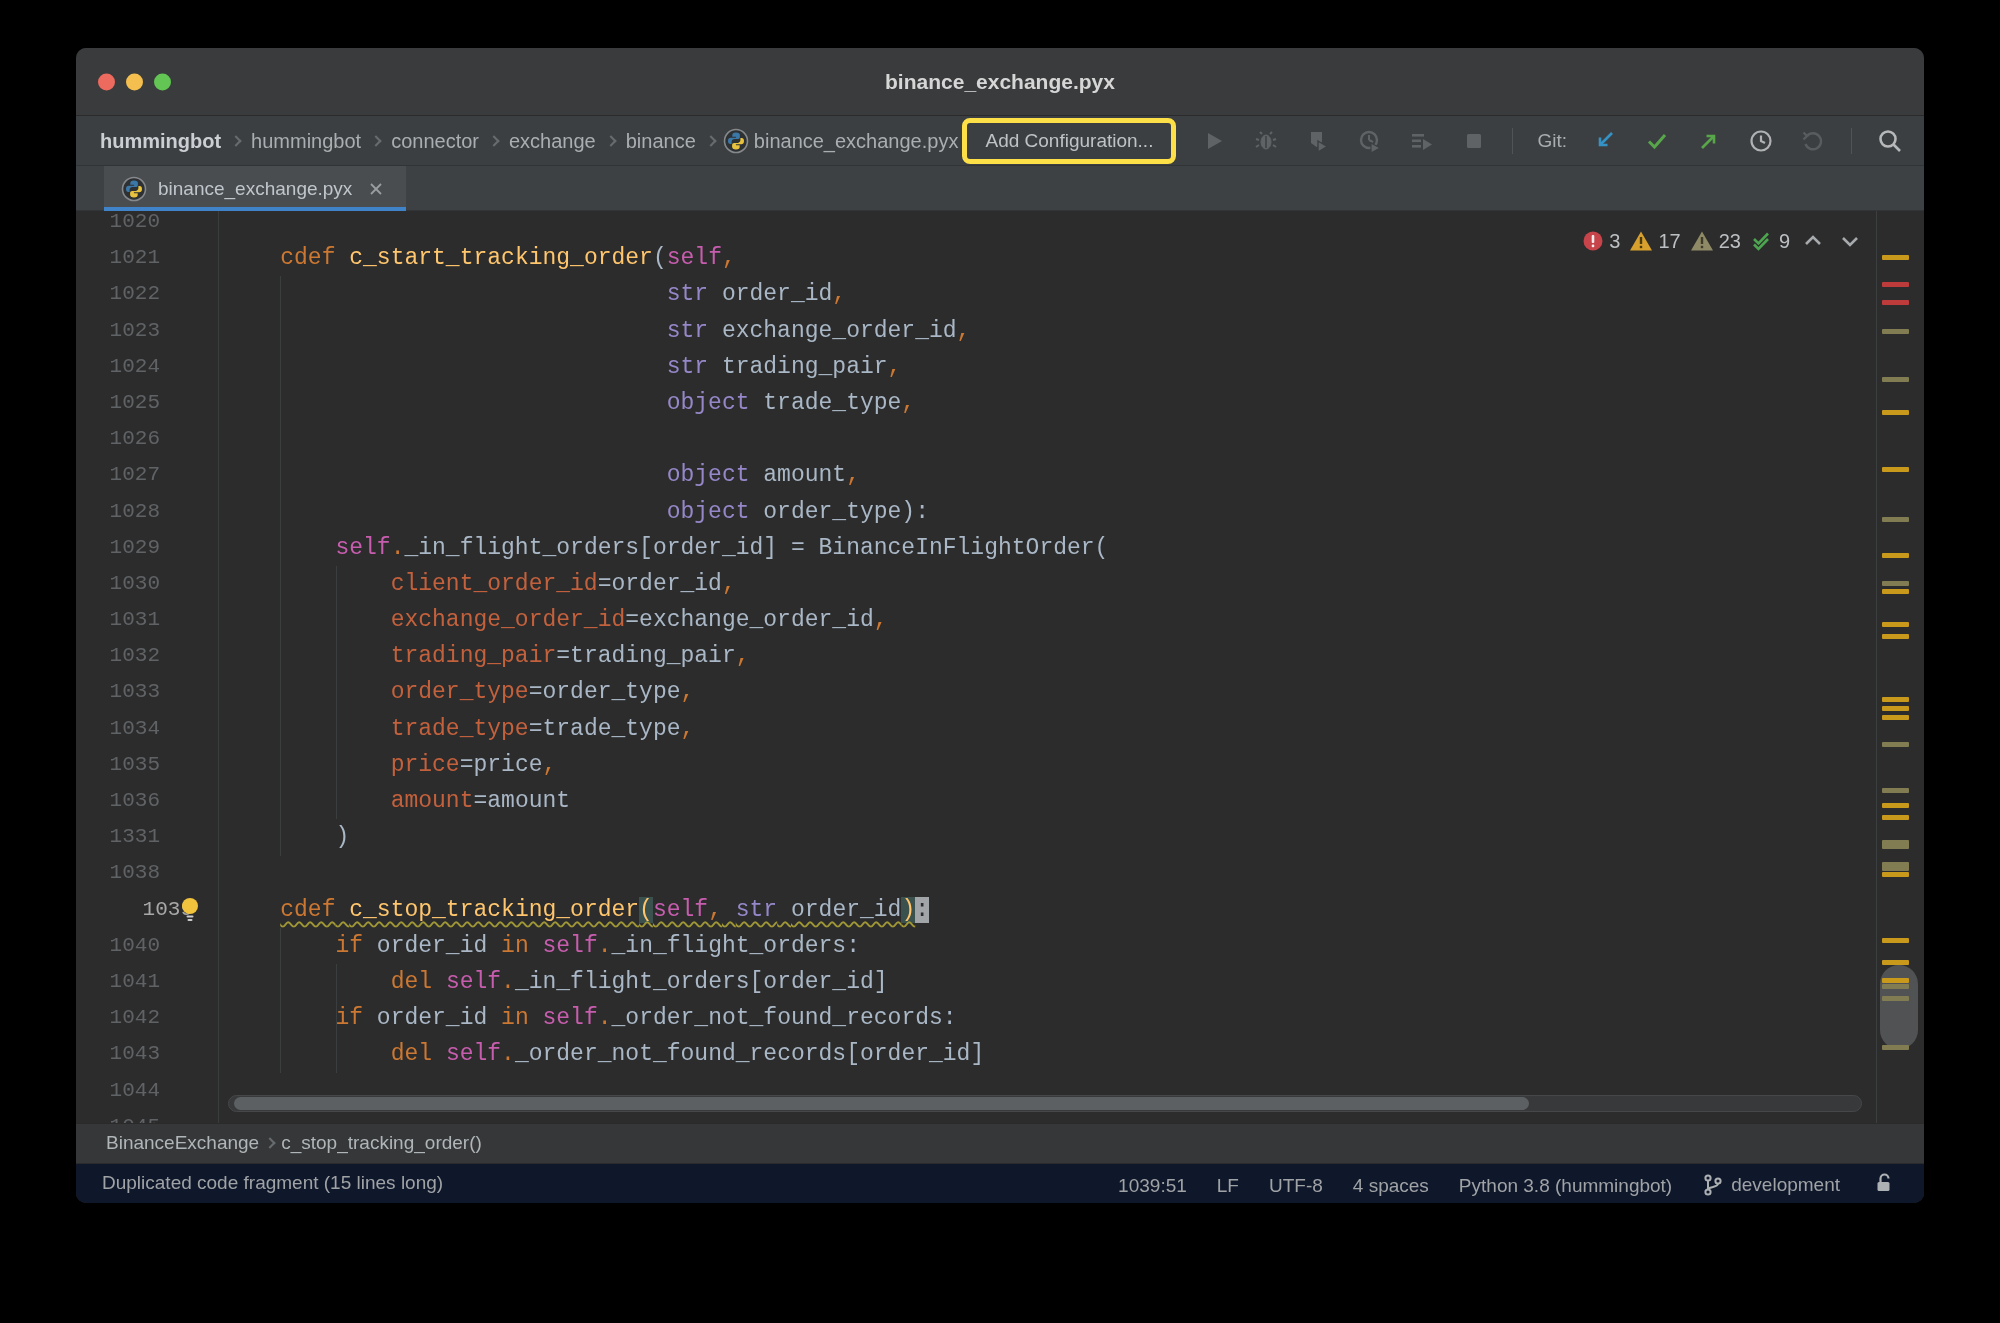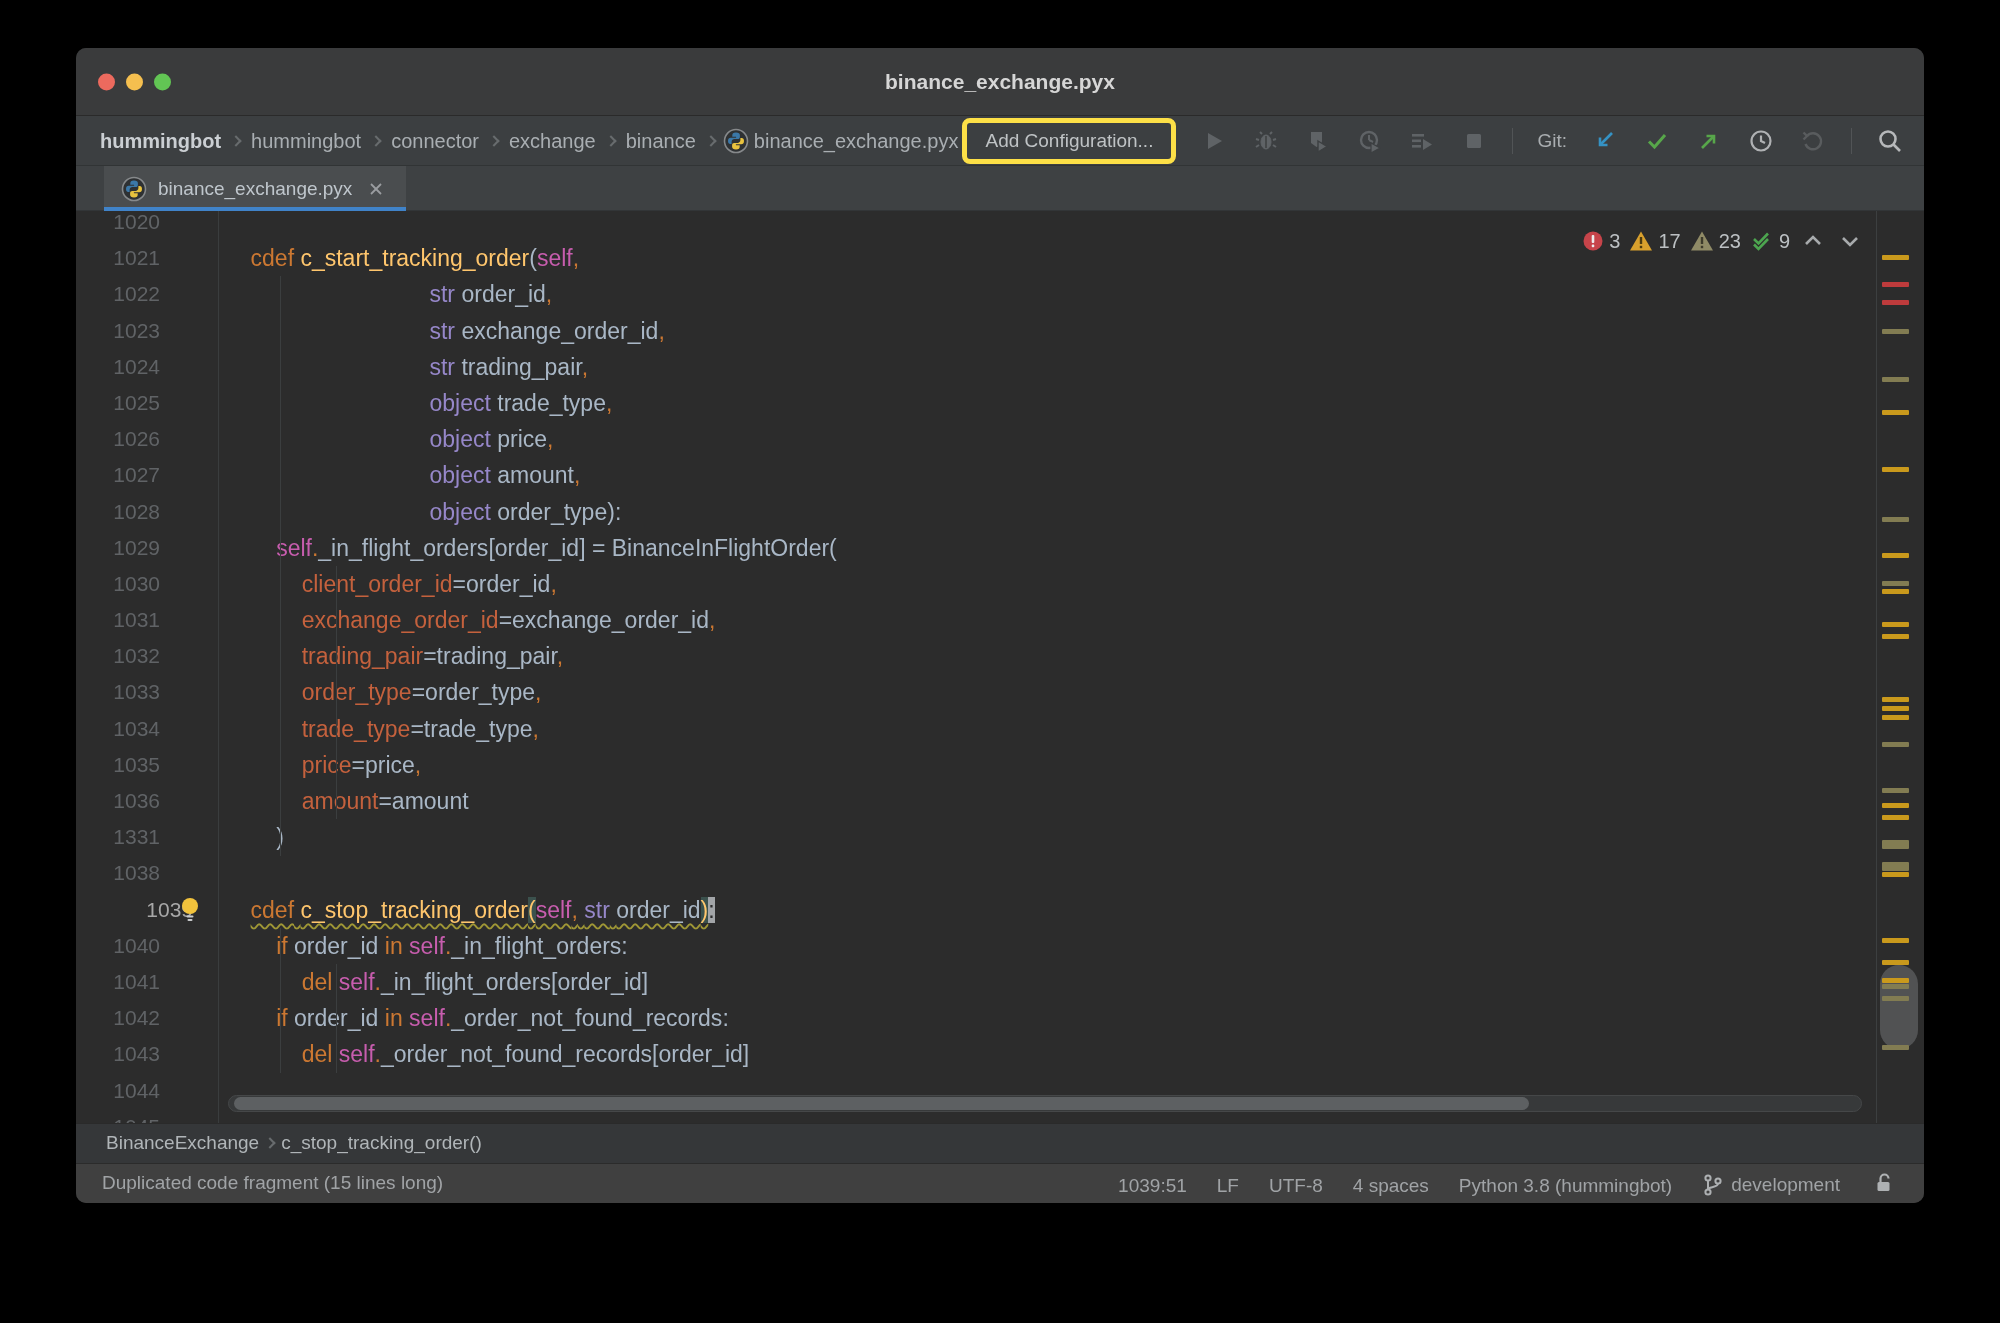--- a/index.html
+++ b/index.html
@@ -30,21 +30,21 @@
   
   .tabbar{height:45px;background:#3E4143;display:flex;align-items:stretch;padding-left:28px;
           box-shadow:inset 0 -1px 0 #323537;}
   .tab{background:#4A4D4F;display:flex;align-items:center;gap:10px;padding:0 16px;position:relative;
        font-size:19px;color:#BFC6CC;}
   .tab-underline{position:absolute;left:0;right:0;bottom:0;height:4px;background:#4083C9;}
   
   .main{display:flex;height:912px;position:relative;background:#2C2C2C;}
   .editor{position:relative;flex:1;overflow:hidden;}
   .gutter-sep{position:absolute;left:142px;top:0;bottom:0;width:1px;background:#3A3D3E;}
-  .code-rows{position:absolute;left:0;top:-7px;right:0;font-family:Liberation Sans, sans-serif;font-size:23px;}
+  .code-rows{position:absolute;left:0;top:-7px;right:0;font-family:Liberation Mono, monospace;font-size:23px;}
   .code-row{height:36.2px;line-height:36.2px;white-space:pre;position:relative;}
   .line-num{position:absolute;left:0;width:84px;text-align:right;color:#606366;font-size:21px;}
   .line-num.active{color:#A8A8A8;margin-left:33px;}
   .code-text{position:absolute;left:149px;color:#A9B7C6;}
   .tk-pl,.tk-id,.tk-pu{color:#A9B7C6;}
   .tk-kw{color:#CC7832;} .tk-fn{color:#FFC66D;} .tk-self{color:#C75DAE;}
   .tk-ty{color:#9687C9;} .tk-cm{color:#CC7832;} .tk-na{color:#C4613D;}
   .tk-hp{color:#FFC66D;background:#3B514D;}
   .tk-cur{background:#A2A5A8;color:#2B2B2B;}
   .sq{text-decoration-line:underline;text-decoration-style:wavy;text-decoration-color:#9F9735;
@@ -60,21 +60,21 @@
   .mark.gold{background:#C9991C;} .mark.red{background:#BE3B3C;} .mark.olive{background:#827C52;}
   .vthumb{position:absolute;left:3px;width:38px;top:754px;height:84px;background:rgba(170,172,174,0.30);
           border-radius:19px;}
   
   .inspections{position:absolute;top:16px;right:60px;display:flex;align-items:center;gap:9px;
                font-size:20px;color:#BCC0C3;font-family:"Liberation Sans",sans-serif;}
   .insp-item{display:flex;align-items:center;gap:5px;}
   
   .bread-bar{height:40px;background:#353739;display:flex;align-items:center;padding-left:30px;
              font-size:19px;color:#B0B5B8;box-shadow:inset 0 1px 0 #2A2A2A;}
-  .statusbar{height:40px;background:#404040;display:flex;align-items:center;padding:0 26px;
+  .statusbar{height:40px;background:#0f172a;display:flex;align-items:center;padding:0 26px;
              font-size:19px;color:#A0A3A6;box-shadow:inset 0 1px 0 #2B2B2B;}
   .status-right{margin-left:auto;display:flex;align-items:flex-end;gap:30px;}
   .status-item{white-space:nowrap;}
   .branch-wrap{display:flex;align-items:center;gap:7px;}
 </style>
 </head>
 <body>
 
 <div class="window">
 
@@ -219,21 +219,21 @@
   <div class="main">
     <div class="editor">
       <div class="gutter-sep"></div>
       <div class="code-rows" id="code-rows">
           <div class="code-row"><span class="line-num">1020</span><span class="code-text"></span></div>
           <div class="code-row"><span class="line-num">1021</span><span class="code-text"><span class="tk-pl">    </span><span class="tk-kw">cdef</span><span class="tk-pl"> </span><span class="tk-fn">c_start_tracking_order</span><span class="tk-pu">(</span><span class="tk-self">self</span><span class="tk-cm">,</span></span></div>
           <div class="code-row"><span class="line-num">1022</span><span class="code-text"><span class="tk-pl">                                </span><span class="tk-ty">str</span><span class="tk-pl"> </span><span class="tk-id">order_id</span><span class="tk-cm">,</span></span></div>
           <div class="code-row"><span class="line-num">1023</span><span class="code-text"><span class="tk-pl">                                </span><span class="tk-ty">str</span><span class="tk-pl"> </span><span class="tk-id">exchange_order_id</span><span class="tk-cm">,</span></span></div>
           <div class="code-row"><span class="line-num">1024</span><span class="code-text"><span class="tk-pl">                                </span><span class="tk-ty">str</span><span class="tk-pl"> </span><span class="tk-id">trading_pair</span><span class="tk-cm">,</span></span></div>
           <div class="code-row"><span class="line-num">1025</span><span class="code-text"><span class="tk-pl">                                </span><span class="tk-ty">object</span><span class="tk-pl"> </span><span class="tk-id">trade_type</span><span class="tk-cm">,</span></span></div>
-          <div class="code-row"><span class="line-num">1026</span><span class="code-text"><span class="tk-pl">                                </span><span class="tk-ty">object</span><span class="tk-pl"> </span><span class="tk-id">price</span><span class="tk-cm">,</span></span></div>
+          <div class="code-row"><span class="line-num">1026</span></div>
           <div class="code-row"><span class="line-num">1027</span><span class="code-text"><span class="tk-pl">                                </span><span class="tk-ty">object</span><span class="tk-pl"> </span><span class="tk-id">amount</span><span class="tk-cm">,</span></span></div>
           <div class="code-row"><span class="line-num">1028</span><span class="code-text"><span class="tk-pl">                                </span><span class="tk-ty">object</span><span class="tk-pl"> </span><span class="tk-id">order_type</span><span class="tk-pu">):</span></span></div>
           <div class="code-row"><span class="line-num">1029</span><span class="code-text"><span class="tk-pl">        </span><span class="tk-self">self</span><span class="tk-cm">.</span><span class="tk-id">_in_flight_orders</span><span class="tk-pu">[</span><span class="tk-id">order_id</span><span class="tk-pu">] = </span><span class="tk-id">BinanceInFlightOrder</span><span class="tk-pu">(</span></span></div>
           <div class="code-row"><span class="line-num">1030</span><span class="code-text"><span class="tk-pl">            </span><span class="tk-na">client_order_id</span><span class="tk-pu">=</span><span class="tk-id">order_id</span><span class="tk-cm">,</span></span></div>
           <div class="code-row"><span class="line-num">1031</span><span class="code-text"><span class="tk-pl">            </span><span class="tk-na">exchange_order_id</span><span class="tk-pu">=</span><span class="tk-id">exchange_order_id</span><span class="tk-cm">,</span></span></div>
           <div class="code-row"><span class="line-num">1032</span><span class="code-text"><span class="tk-pl">            </span><span class="tk-na">trading_pair</span><span class="tk-pu">=</span><span class="tk-id">trading_pair</span><span class="tk-cm">,</span></span></div>
           <div class="code-row"><span class="line-num">1033</span><span class="code-text"><span class="tk-pl">            </span><span class="tk-na">order_type</span><span class="tk-pu">=</span><span class="tk-id">order_type</span><span class="tk-cm">,</span></span></div>
           <div class="code-row"><span class="line-num">1034</span><span class="code-text"><span class="tk-pl">            </span><span class="tk-na">trade_type</span><span class="tk-pu">=</span><span class="tk-id">trade_type</span><span class="tk-cm">,</span></span></div>
           <div class="code-row"><span class="line-num">1035</span><span class="code-text"><span class="tk-pl">            </span><span class="tk-na">price</span><span class="tk-pu">=</span><span class="tk-id">price</span><span class="tk-cm">,</span></span></div>
           <div class="code-row"><span class="line-num">1036</span><span class="code-text"><span class="tk-pl">            </span><span class="tk-na">amount</span><span class="tk-pu">=</span><span class="tk-id">amount</span></span></div>

